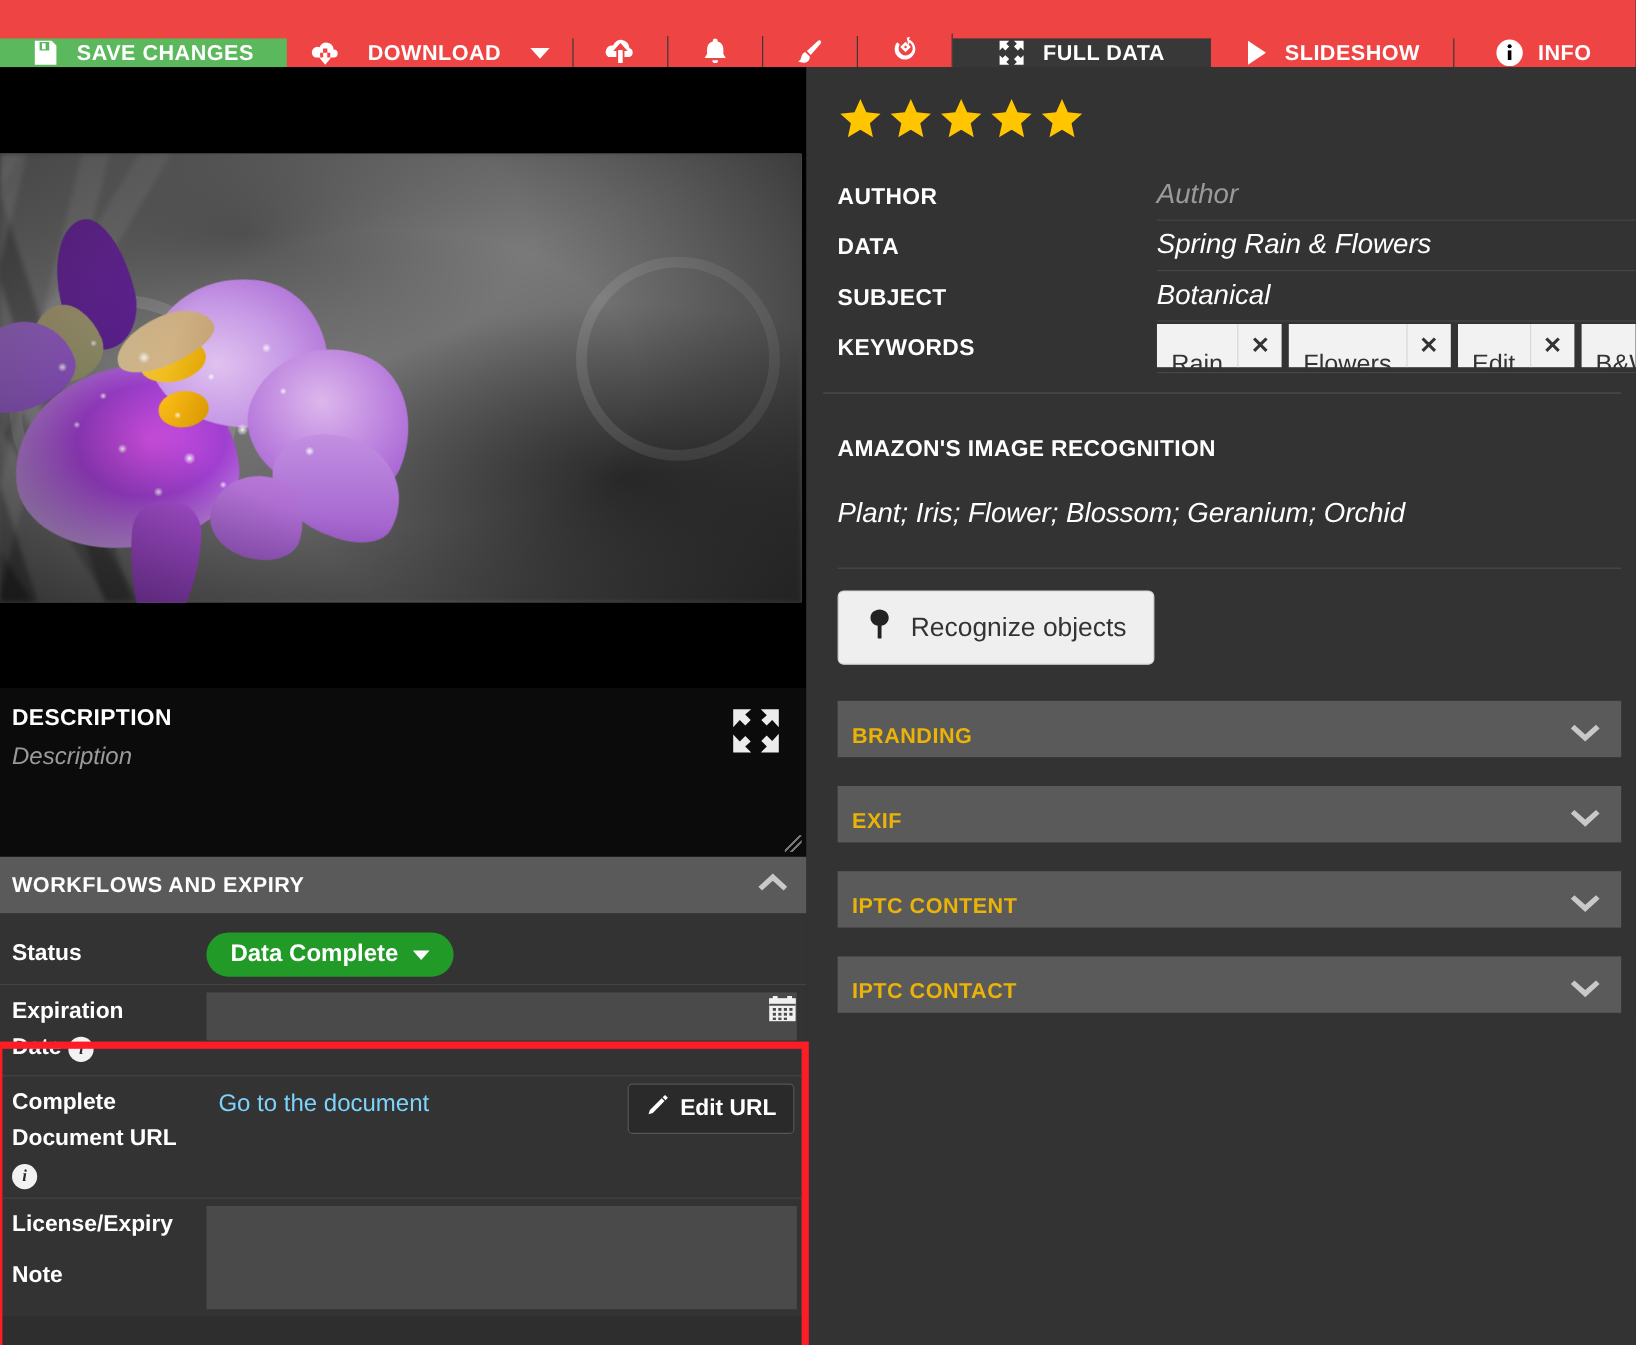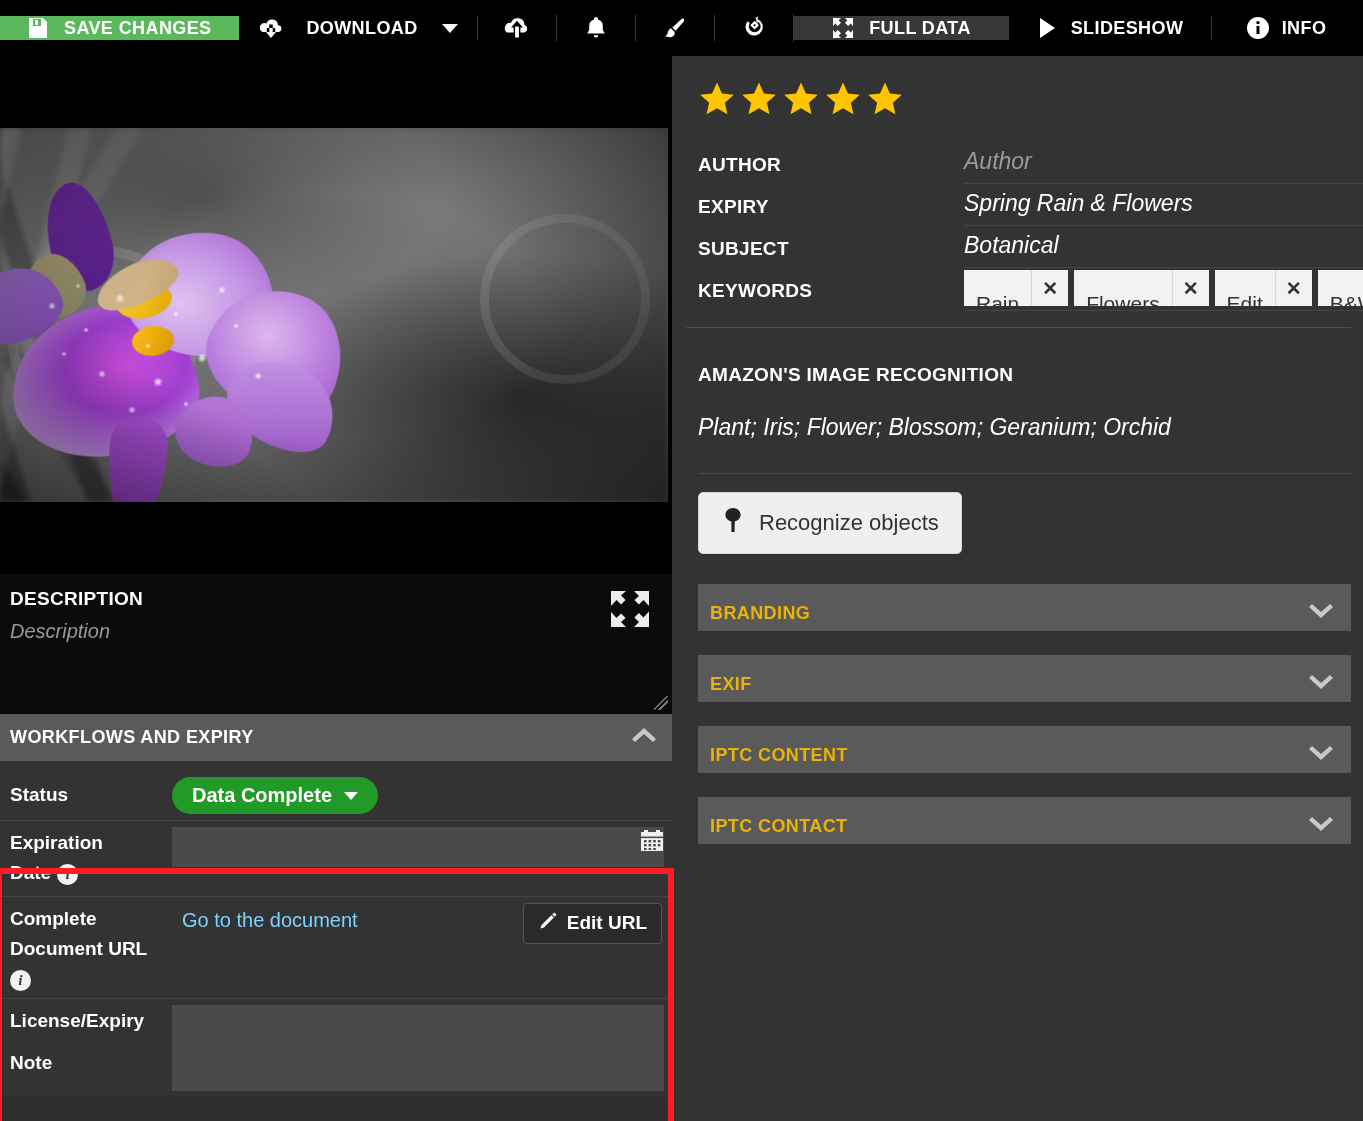--- a/index.html
+++ b/index.html
@@ -7,22 +7,22 @@
     width: 1363px; height: 1121px;
     background: #2e2e2e;
     font-family: "Liberation Sans", sans-serif;
     overflow: hidden;
   }
 
   
   .toolbar {
     position: absolute; top: 0; left: 0;
     width: 1363px; height: 56px;
-    background: #000000;
-    display: flex; align-items: center;
+    background: #ef4444;
+    display: flex; align-items: flex-end;
   }
   .tb-btn {
     display: flex; align-items: center; justify-content: center;
     gap: 12px;
     color: #fff;
     font-weight: bold;
     font-size: 18px;
     letter-spacing: .4px;
     border-right: 1px solid #3a3a3a;
     padding: 0 18px;
@@ -573,21 +573,21 @@
   </div>
 
   <div style="height:24px"></div>
 
   <div class="meta-row">
     <div class="meta-label">AUTHOR</div>
     <div class="meta-val placeholder">Author</div>
   </div>
 
   <div class="meta-row">
-    <div class="meta-label">EXPIRY</div>
+    <div class="meta-label">DATA</div>
     <div class="meta-val">Spring Rain &amp; Flowers</div>
   </div>
 
   <div class="meta-row">
     <div class="meta-label">SUBJECT</div>
     <div class="meta-val">Botanical</div>
   </div>
 
   <div class="meta-row">
     <div class="meta-label">KEYWORDS</div>

